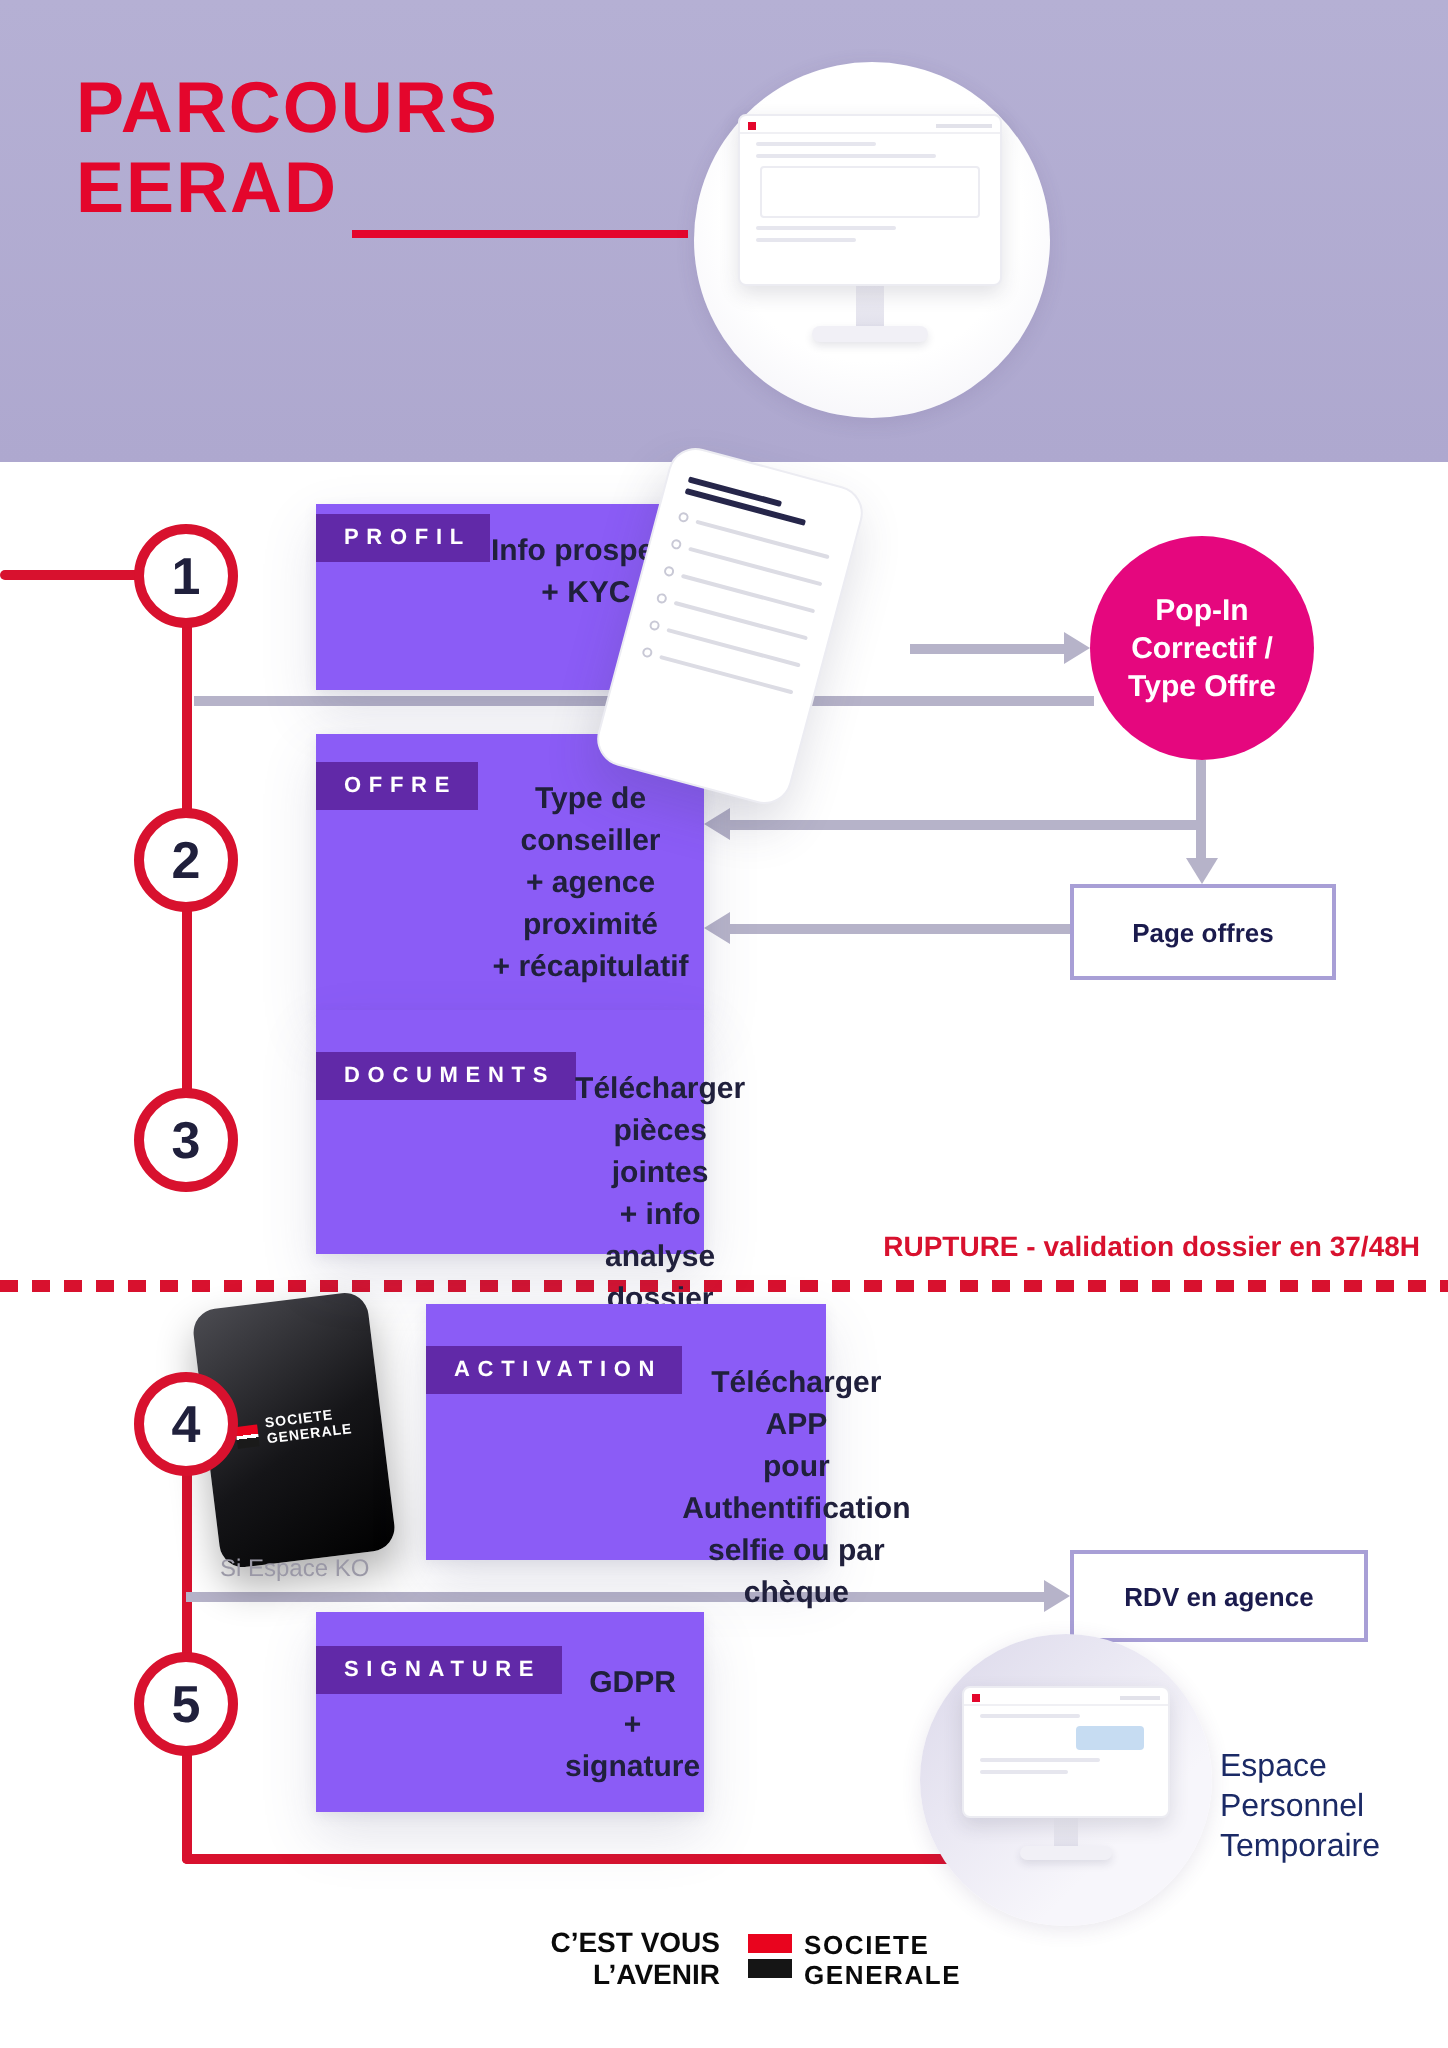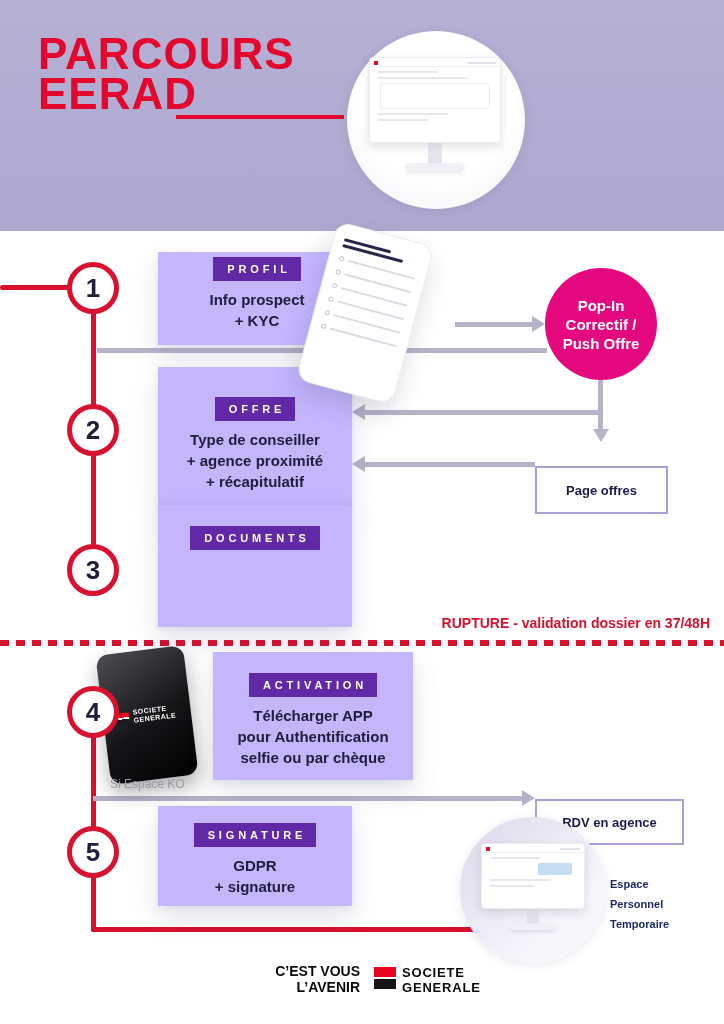--- a/index.html
+++ b/index.html
@@ -2,21 +2,21 @@
 <html><head>
 <meta charset="utf-8">
 <style>
   html,body{margin:0;padding:0;background:#fff;}
   *{box-sizing:border-box;font-family:"Liberation Sans",sans-serif;}
   #stage{position:relative;width:724px;height:1024px;background:#fff;overflow:hidden;}
   .abs{position:absolute;}
 
   
   .header-band{left:0;top:0;width:724px;height:231px;background:linear-gradient(180deg,#b5b0d4 0%,#aea8cf 100%);z-index:1;}
-  .page-title{left:38px;top:34px;font-size:44px;font-weight:800;letter-spacing:1px;line-height:40px;color:#e4062c;z-index:2;}
+  .page-title{left:38px;top:34px;font-size:36px;font-weight:800;letter-spacing:1px;line-height:40px;color:#e4062c;z-index:2;}
   .title-underline{left:176px;top:115px;width:168px;height:4px;background:#e4062c;z-index:2;}
 
   .hero-circle{left:347px;top:31px;width:178px;height:178px;border-radius:50%;
     background:radial-gradient(circle at 50% 42%,#ffffff 55%,#efeef5 100%);z-index:2;box-shadow:0 2px 10px rgba(70,60,110,.12);}
   .espace-circle{left:460px;top:817px;width:146px;height:146px;border-radius:50%;
     background:linear-gradient(135deg,#dbd8ea 0%,#f7f6fb 70%);z-index:2;box-shadow:0 2px 10px rgba(70,60,110,.12);}
 
   
   .monitor{position:absolute;}
   .mon-screen{position:relative;background:#fff;border:1px solid #ececf2;border-radius:4px;box-shadow:0 4px 10px rgba(40,40,70,.14);overflow:hidden;}
@@ -28,43 +28,43 @@
   .mon-blue{background:#c6dcf2;border-radius:2px;}
   .mon-neck{background:linear-gradient(180deg,#f0eff5,#e2e1ec);margin:0 auto;}
   .mon-base{background:#f1f0f6;border-radius:4px;margin:0 auto;box-shadow:0 2px 4px rgba(40,40,70,.12);}
 
   
   .step-circle{width:52px;height:52px;border-radius:50%;background:#fff;border:5px solid #d8112e;
     display:flex;align-items:center;justify-content:center;font-size:26px;font-weight:800;color:#20203c;z-index:4;}
   .redline{background:#d8112e;z-index:1;border-radius:3px;}
 
   
-  .card{background:#c4b5fd;box-shadow:0 12px 26px rgba(90,85,130,.16),0 2px 6px rgba(90,85,130,.10);
-    display:flex;flex-direction:column;align-items:center;z-index:3;}
+  .card{background:#8b5cf6;box-shadow:0 12px 26px rgba(90,85,130,.16),0 2px 6px rgba(90,85,130,.10);
+    display:flex;align-items:flex-start;z-index:3;}
   .badge{display:inline-block;background:#6129a8;color:#fff;font-size:11px;font-weight:700;
     letter-spacing:.35em;padding:6px 10px 6px 14px;white-space:nowrap;}
   .step-text{margin-top:8px;text-align:center;font-size:15px;font-weight:700;color:#20203c;line-height:21px;}
 
   
   .popin{left:545px;top:268px;width:112px;height:112px;border-radius:50%;background:#e5077e;
     display:flex;align-items:center;justify-content:center;text-align:center;color:#fff;
     font-size:15px;font-weight:700;line-height:19px;z-index:2;}
 
   .note{left:420px;top:237px;width:288px;text-align:right;font-size:10px;color:#9a98a6;line-height:13px;z-index:2;}
 
   
   .gline{background:#b6b3c9;z-index:1;}
   .ah{width:0;height:0;z-index:1;}
   .ah-right{border-top:8px solid transparent;border-bottom:8px solid transparent;border-left:13px solid #b6b3c9;}
   .ah-left{border-top:8px solid transparent;border-bottom:8px solid transparent;border-right:13px solid #b6b3c9;}
   .ah-down{border-left:8px solid transparent;border-right:8px solid transparent;border-top:13px solid #b6b3c9;}
 
   
   .pbox{background:#fff;border:2px solid #a89fd6;display:flex;align-items:center;justify-content:center;
-    font-size:13px;font-weight:700;color:#1b1b4d;z-index:2;margin-top:24px;}
+    font-size:13px;font-weight:700;color:#1b1b4d;z-index:2;}
 
   
   .rupture-label{right:14px;top:615px;font-size:14px;font-weight:700;color:#d8112e;z-index:2;}
   .rupture-line{left:0;top:640px;width:724px;height:6px;z-index:2;
     background:repeating-linear-gradient(90deg,#d8112e 0 9px,transparent 9px 16px);}
 
   
   .phone-white{left:315px;top:231px;width:100px;height:164px;background:#fff;border:1px solid #ececf2;border-radius:14px;
     transform:rotate(15deg);box-shadow:0 12px 24px rgba(60,60,95,.18);z-index:4;padding:14px 10px;}
   .pw-title{height:3px;background:#26264a;border-radius:1px;margin-bottom:3px;}
@@ -74,21 +74,21 @@
 
   .phone-black{left:103px;top:650px;width:88px;height:130px;border-radius:12px;transform:rotate(-7deg);
     background:linear-gradient(150deg,#4c4c52 0%,#151518 55%,#000 100%);
     box-shadow:0 10px 20px rgba(0,0,0,.32);z-index:2;display:flex;align-items:center;justify-content:center;}
   .pb-logo{display:flex;align-items:center;gap:4px;}
   .pb-square{width:11px;height:11px;background:linear-gradient(#e9041e 0 42%,#fff 42% 58%,#1a1a1a 58% 100%);flex:none;}
   .pb-text{color:#fff;font-size:7px;font-weight:700;line-height:8px;letter-spacing:.5px;}
 
   .selfie-ko{left:110px;top:777px;font-size:12px;color:#9a98a6;z-index:2;}
 
-  .espace-label{left:610px;top:874px;font-size:11px;font-weight:700;color:#1b2a66;line-height:20px;z-index:2;}
+  .espace-label{left:610px;top:874px;font-size:16px;font-weight:400;color:#1b2a66;line-height:20px;z-index:2;}
 
   
   .slogan{left:250px;top:963px;width:110px;text-align:right;font-size:14px;font-weight:800;line-height:16px;color:#0a0a0a;z-index:2;}
   .sg-square{left:374px;top:967px;width:22px;height:22px;background:linear-gradient(#e9041e 0 44%,#fff 44% 56%,#151515 56% 100%);z-index:2;}
   .sg-brand{left:402px;top:966px;font-size:13px;font-weight:700;letter-spacing:.8px;line-height:14.5px;color:#0a0a0a;z-index:2;}
 </style>
 </head>
 <body>
 
 <div id="stage">
@@ -142,31 +142,36 @@
     </div>
 
   <div class="abs card" style="left:158px;top:252px;width:198px;height:93px;padding-top:5px;">
     <span class="badge">PROFIL</span>
     <div class="step-text">
       <div>Info prospect</div>
       <div>+ KYC</div>
     </div>
   </div>
 
-  <div class="abs card" style="left:158px;top:367px;width:194px;height:140px;padding-top:30px;">
+  <div class="abs card" style="left:158px;top:367px;width:194px;height:140px;padding-top:14px;">
     <span class="badge">OFFRE</span>
     <div class="step-text">
       <div>Type de conseiller</div>
       <div>+ agence proximité</div>
       <div>+ récapitulatif</div>
     </div>
   </div>
 
   <div class="abs card" style="left:158px;top:505px;width:194px;height:122px;padding-top:21px;">
     <span class="badge">DOCUMENTS</span>
+    <div class="step-text">
+      <div>Télécharger</div>
+      <div>pièces jointes</div>
+      <div>+ info analyse dossier</div>
+    </div>
   </div>
 
   <div class="abs card" style="left:213px;top:652px;width:200px;height:128px;padding-top:21px;">
     <span class="badge">ACTIVATION</span>
     <div class="step-text">
       <div>Télécharger APP</div>
       <div>pour Authentification</div>
       <div>selfie ou par chèque</div>
     </div>
   </div>
@@ -208,21 +213,21 @@
       </div>
   </div>
 
   <div class="abs note">
   </div>
 
   <div class="abs popin">
     <div>
       <div>Pop-In</div>
       <div>Correctif /</div>
-      <div>Push Offre</div>
+      <div>Type Offre</div>
     </div>
   </div>
 
   <div class="abs gline" style="left:455px;top:322px;width:77px;height:5px;"></div>
   <div class="abs ah ah-right" style="left:532px;top:316px;"></div>
 
   <div class="abs gline" style="left:97px;top:348px;width:450px;height:5px;"></div>
 
   <div class="abs gline" style="left:598px;top:380px;width:5px;height:50px;"></div>
   <div class="abs ah ah-down" style="left:593px;top:429px;"></div>

